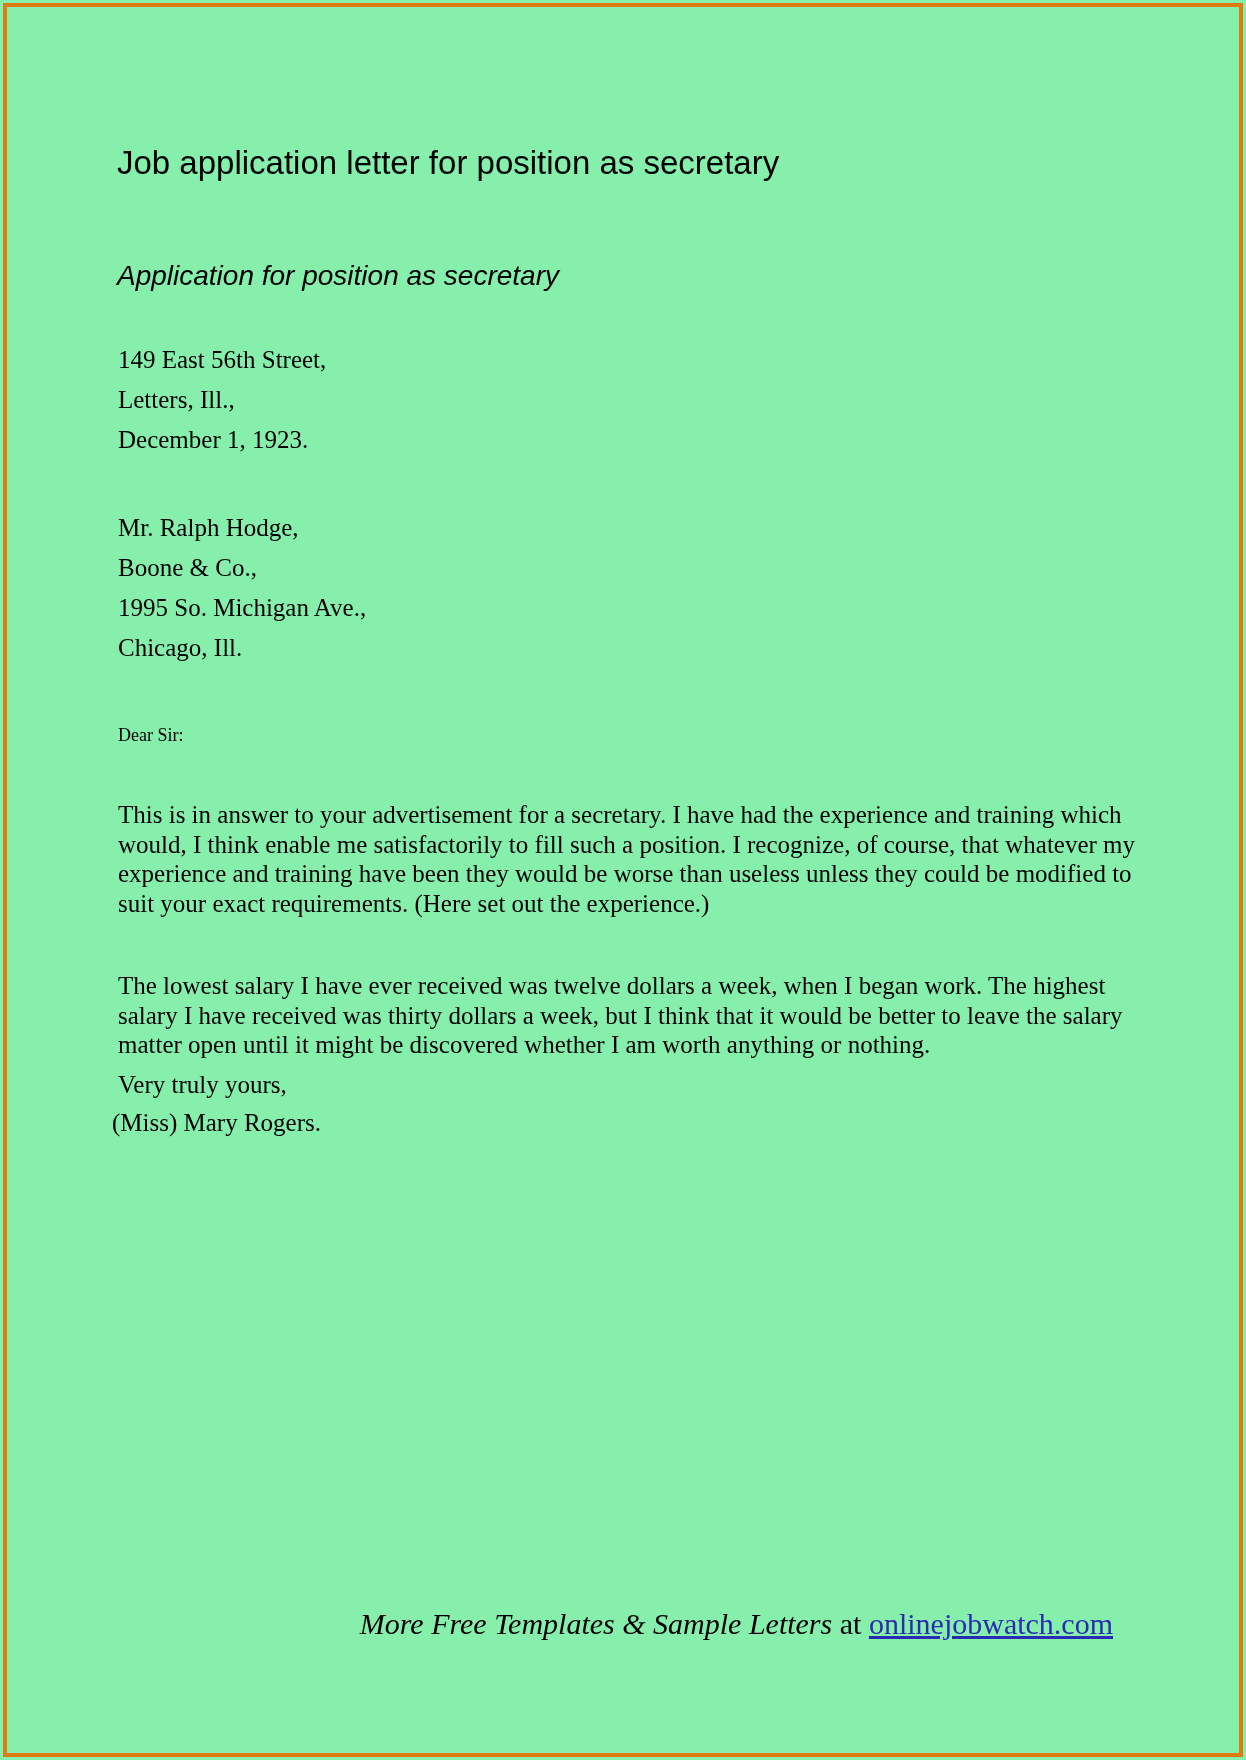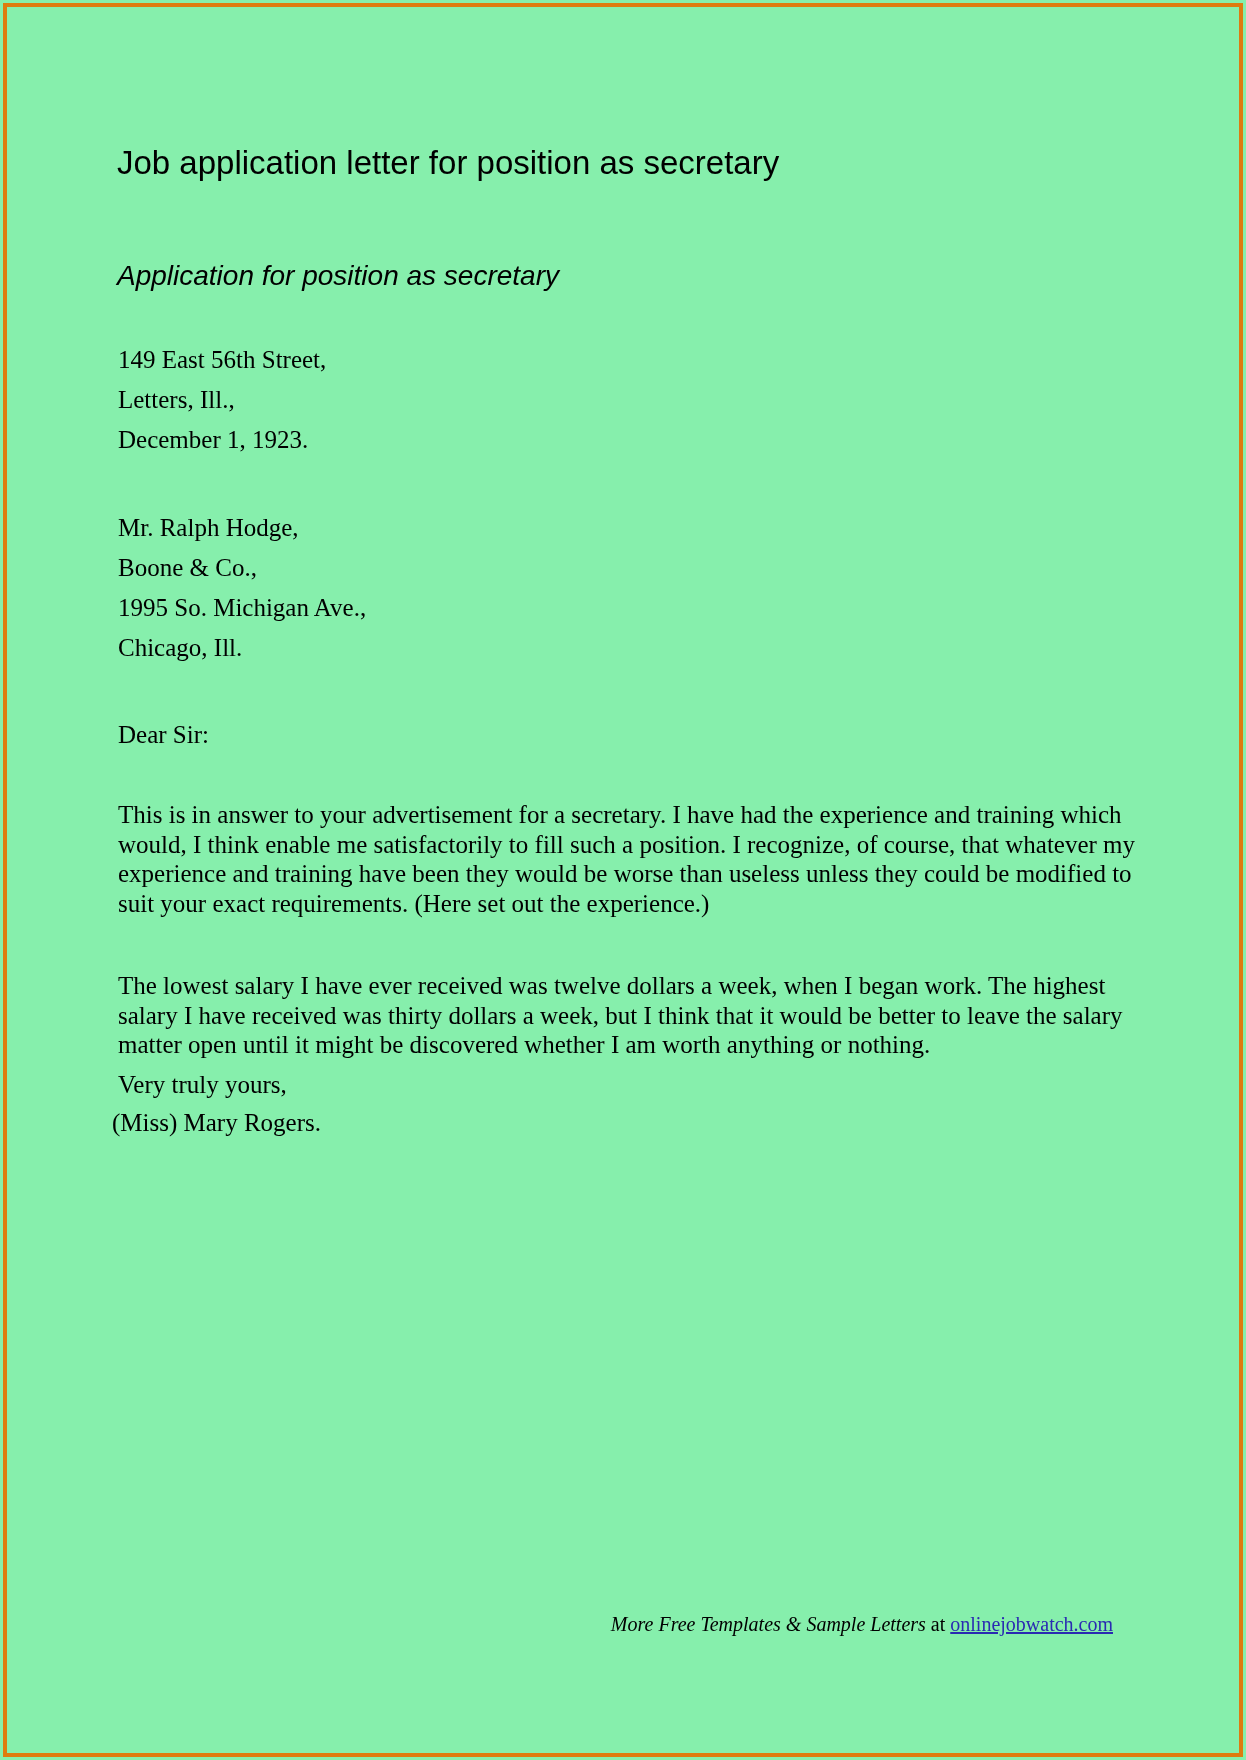--- a/index.html
+++ b/index.html
@@ -50,21 +50,21 @@
   .addr-block .addr-line {
     line-height: 40px;
     white-space: nowrap;
   }
   .sender-block { top: 340px; }
   .recipient-block { top: 508px; }
   .salutation {
     position: absolute;
     left: 118px;
     top: 720px;
-    font-size: 25px;
+    font-size: 18px;
     line-height: 30px;
   }
   .body-para {
     position: absolute;
     left: 118px;
     width: 1020px;
     font-size: 25px;
     line-height: 29.5px;
     text-align: left;
   }
@@ -83,21 +83,21 @@
     top: 1108px;
     font-size: 25px;
     line-height: 30px;
   }
   .page-footer {
     position: absolute;
     left: 0;
     right: 133px;
     top: 1608px;
     text-align: right;
-    font-size: 20px;
+    font-size: 30px;
     line-height: 32px;
     white-space: nowrap;
   }
   .footer-italic {
     font-style: italic;
   }
   .footer-plain {
     font-style: normal;
   }
   .footer-link {

